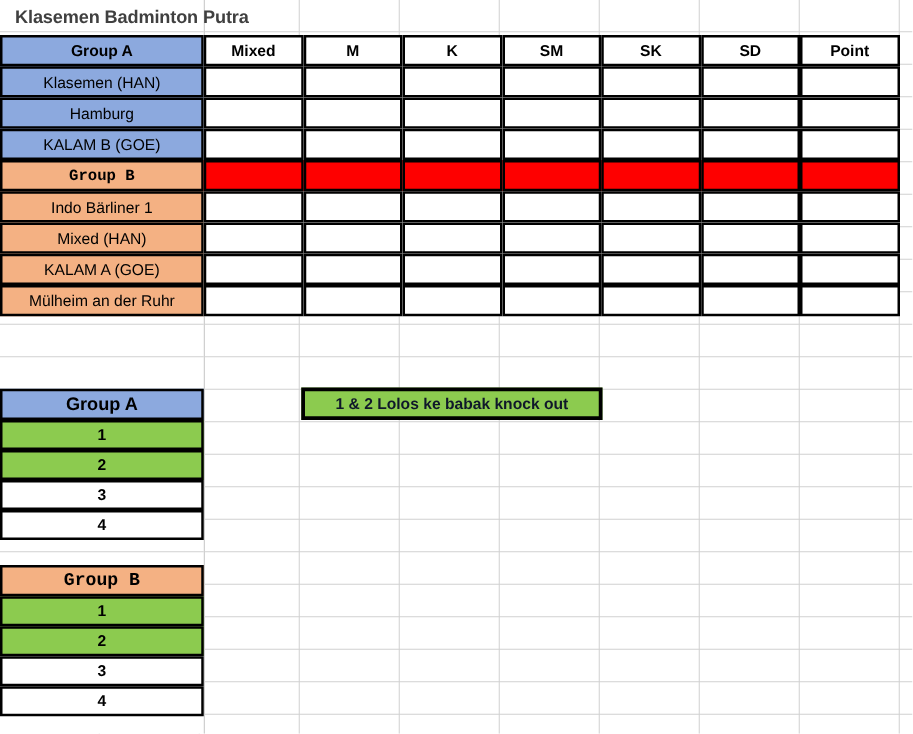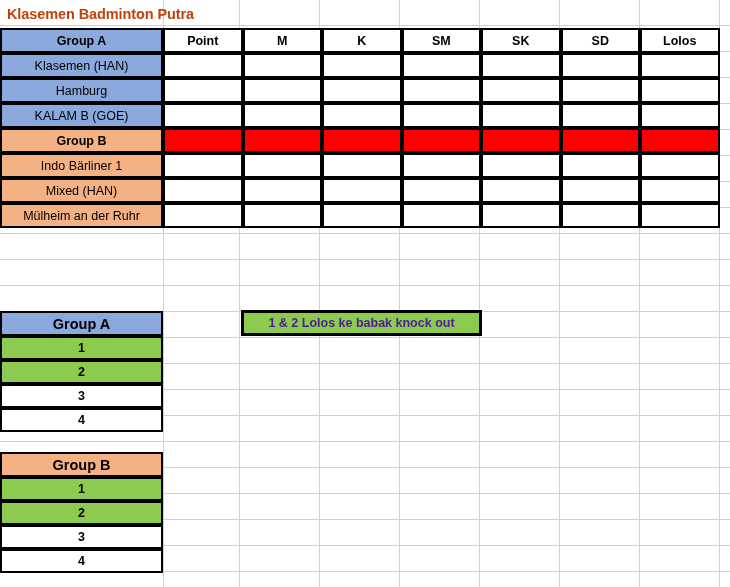--- a/index.html
+++ b/index.html
@@ -45,22 +45,22 @@
     position: absolute;
     left: 0; top: 2px;
     width: 730px; height: 24px;
     z-index: 4;
     display: flex;
     align-items: center;
   }
   #title-text {
     font-size: 14.5px;
     font-weight: bold;
-    color: #c2410c;
-    padding-left: 7px;
+    color: #404040;
+    padding-left: 12px;
     letter-spacing: -0.1px;
     white-space: nowrap;
   }
 
   
   .xl-table {
     position: absolute;
     z-index: 5;
     border-collapse: separate;
     border-spacing: 0;
@@ -85,21 +85,21 @@
   #standings-table td { height: 25px; }
   #standings-table .team-col { width: 163px; }
   #standings-table .stat-col { width: 79.5px; }
 
   .hdr {
     font-weight: bold;
     font-size: 14px;
   }
   .grp-a-head { background: #8CA9DE !important; font-weight: bold; font-size: 14.5px; }
   .grp-a-team { background: #8CA9DE !important; font-size: 12.5px; }
-  .grp-b-head { background: #F4B183 !important; font-weight: bold; font-size: 14.5px; }
+  .grp-b-head { background: #F4B183 !important; font-weight: bold; font-size: 14.5px; font-family: Liberation Mono, monospace; }
   .grp-b-team { background: #F4B183 !important; font-size: 12.5px; }
   .red-cell   { background: #FE0000 !important; }
 
   
   .rank-table { }
   .rank-table td {
     width: 163px;
     height: 24px;
     font-weight: bold;
     font-size: 12.5px;
@@ -124,21 +124,21 @@
     border: 3px solid #000000;
     box-sizing: border-box;
     z-index: 6;
     display: flex;
     align-items: center;
     justify-content: center;
   }
   #legend-note-text {
     font-size: 12.5px;
     font-weight: bold;
-    color: #4c1d95;
+    color: #0f172a;
     white-space: nowrap;
   }
 </style>
 </head>
 <body>
 
 <div id="grid-bg"></div>
 <div id="grid-bg-firstcol"></div>
 
 <div id="title-row">
@@ -152,27 +152,27 @@
       <col class="stat-col">
       <col class="stat-col">
       <col class="stat-col">
     <col class="stat-col">
       <col class="stat-col">
       <col class="stat-col">
   </colgroup>
   <tbody>
     <tr>
       <td class="grp-a-head">Group A</td>
-      <td class="hdr">Point</td>
+      <td class="hdr">Mixed</td>
       <td class="hdr">M</td>
       <td class="hdr">K</td>
       <td class="hdr">SM</td>
       <td class="hdr">SK</td>
       <td class="hdr">SD</td>
-      <td class="hdr">Lolos</td>
+      <td class="hdr">Point</td>
     </tr>
 
     <tr>
       <td class="grp-a-team">Klasemen (HAN)</td>
       <td></td>
       <td></td>
       <td></td>
       <td></td>
       <td></td>
       <td></td>
@@ -215,20 +215,30 @@
       <td></td>
       <td></td>
       <td></td>
       <td></td>
       <td></td>
       <td></td>
       <td></td>
     </tr>
     <tr>
       <td class="grp-b-team">Mixed (HAN)</td>
+      <td></td>
+      <td></td>
+      <td></td>
+      <td></td>
+      <td></td>
+      <td></td>
+      <td></td>
+    </tr>
+    <tr>
+      <td class="grp-b-team">KALAM A (GOE)</td>
       <td></td>
       <td></td>
       <td></td>
       <td></td>
       <td></td>
       <td></td>
       <td></td>
     </tr>
     <tr>
       <td class="grp-b-team">Mülheim an der Ruhr</td>

